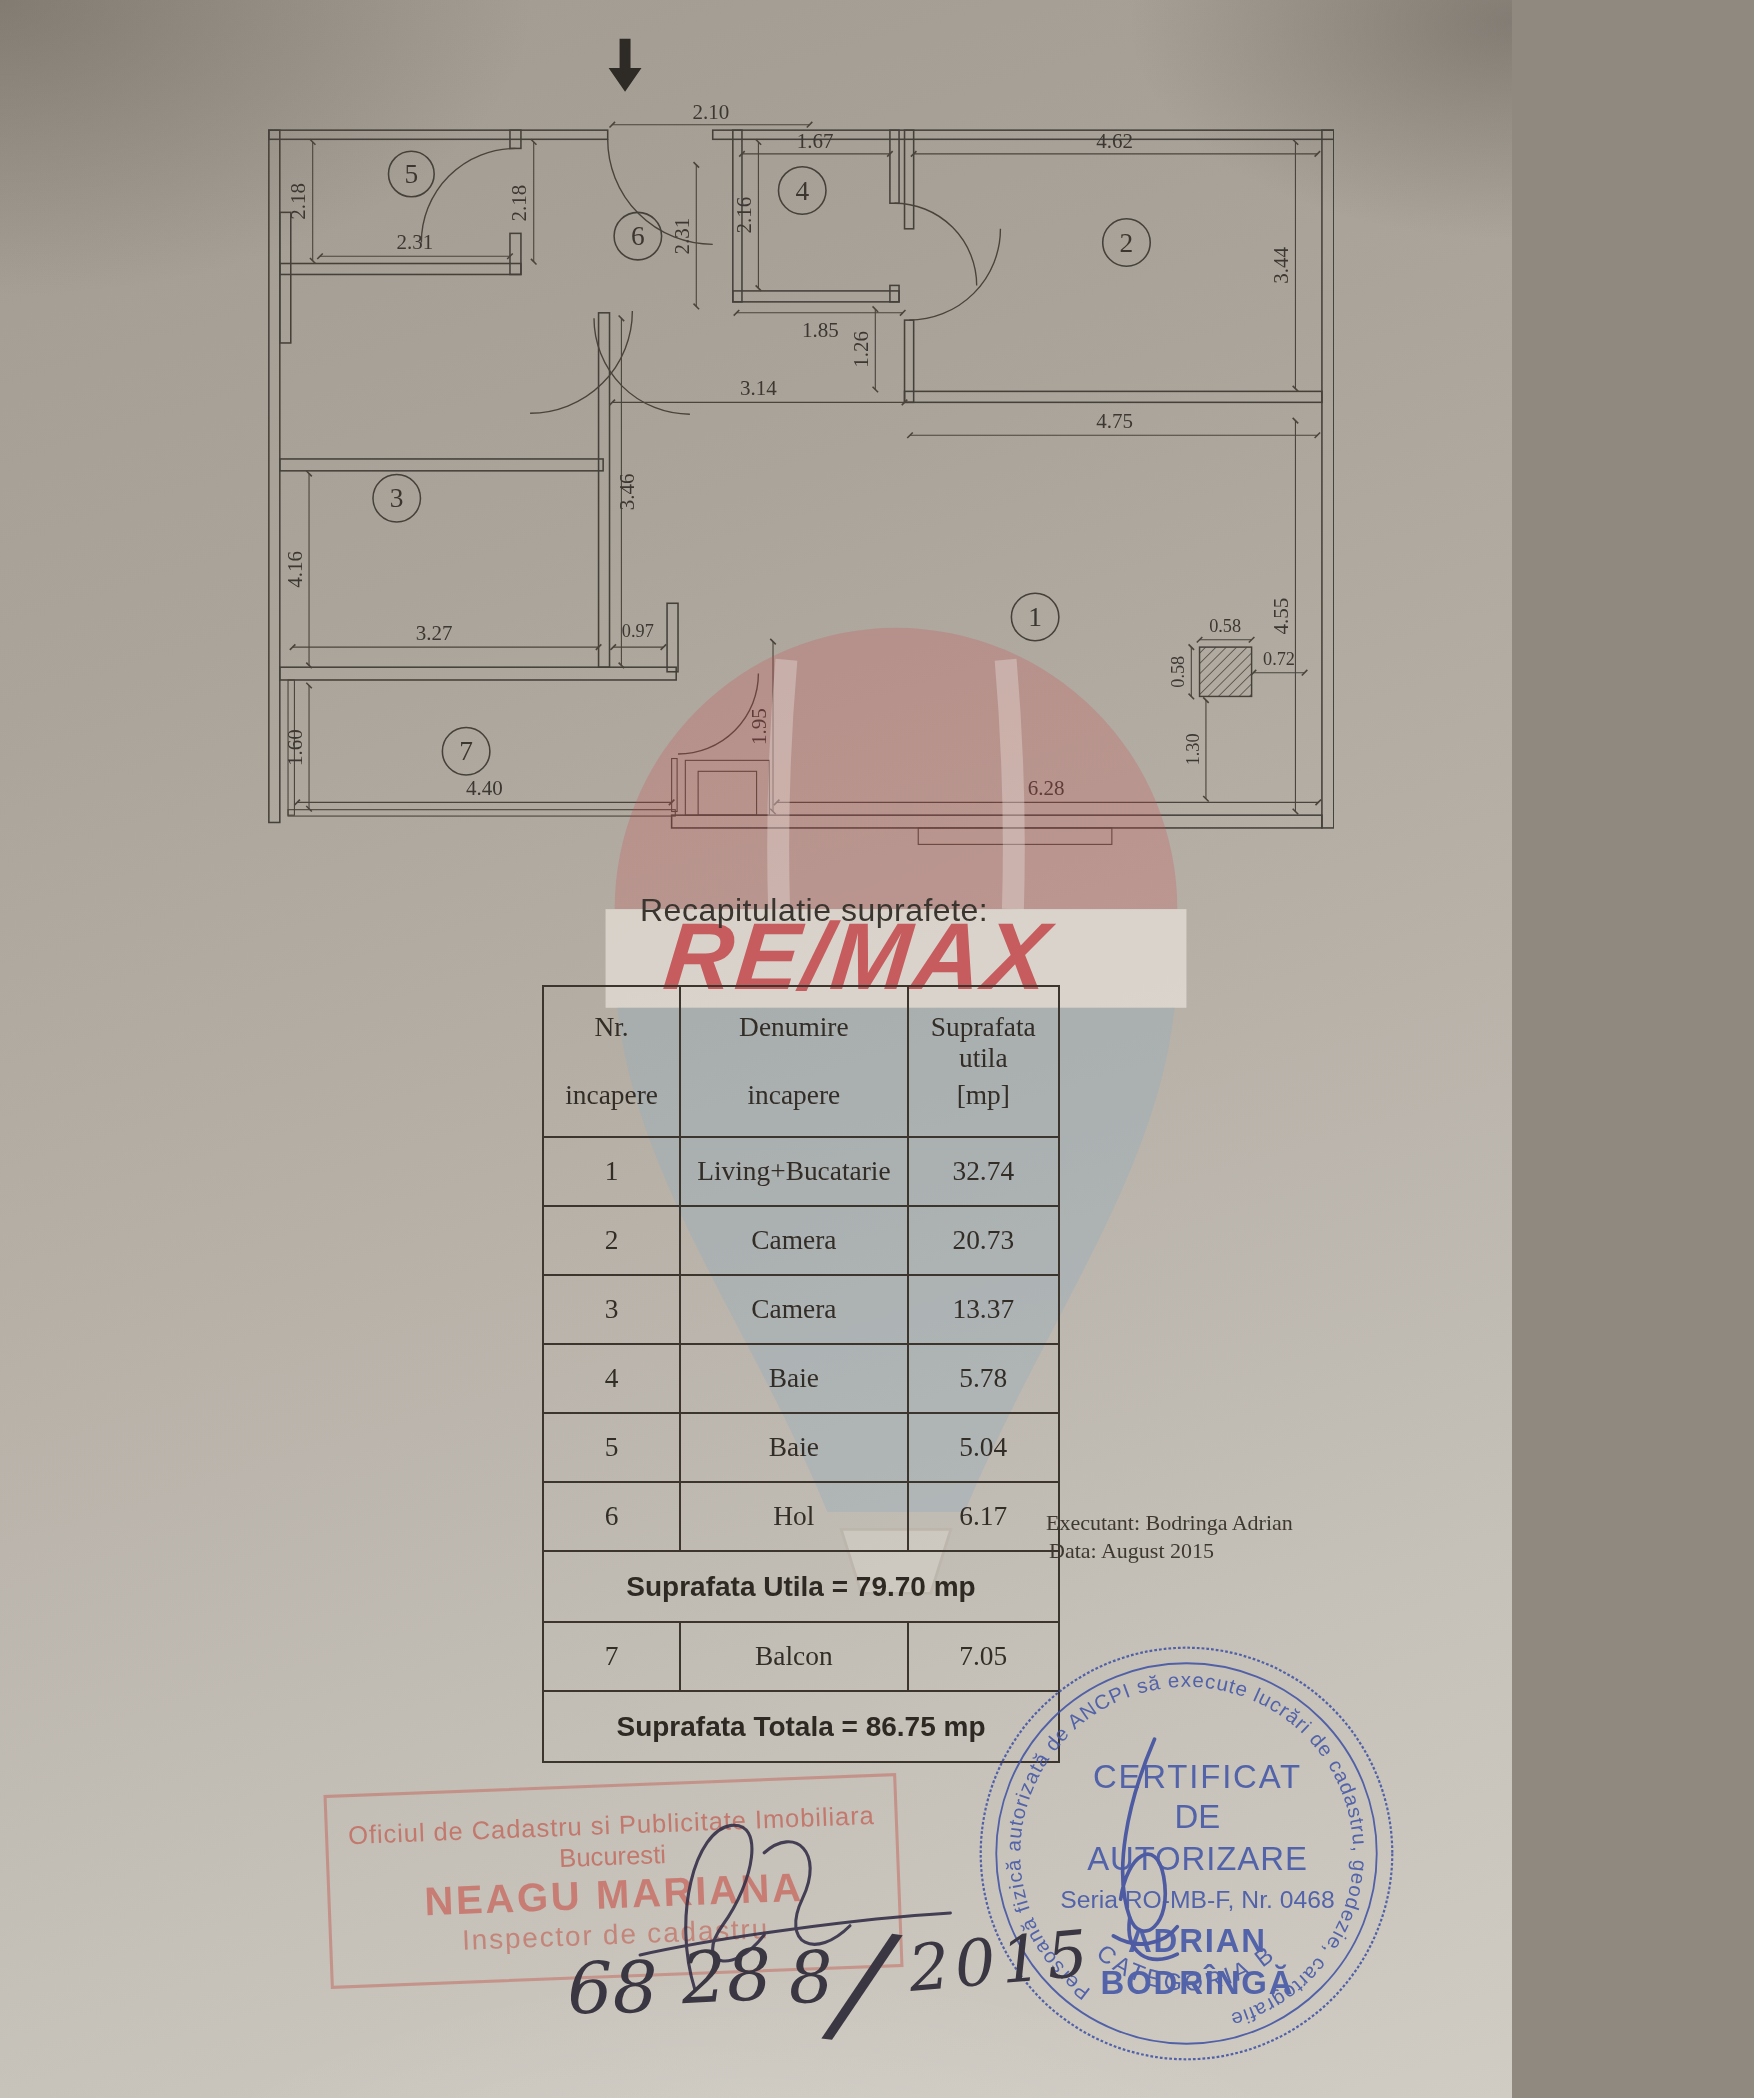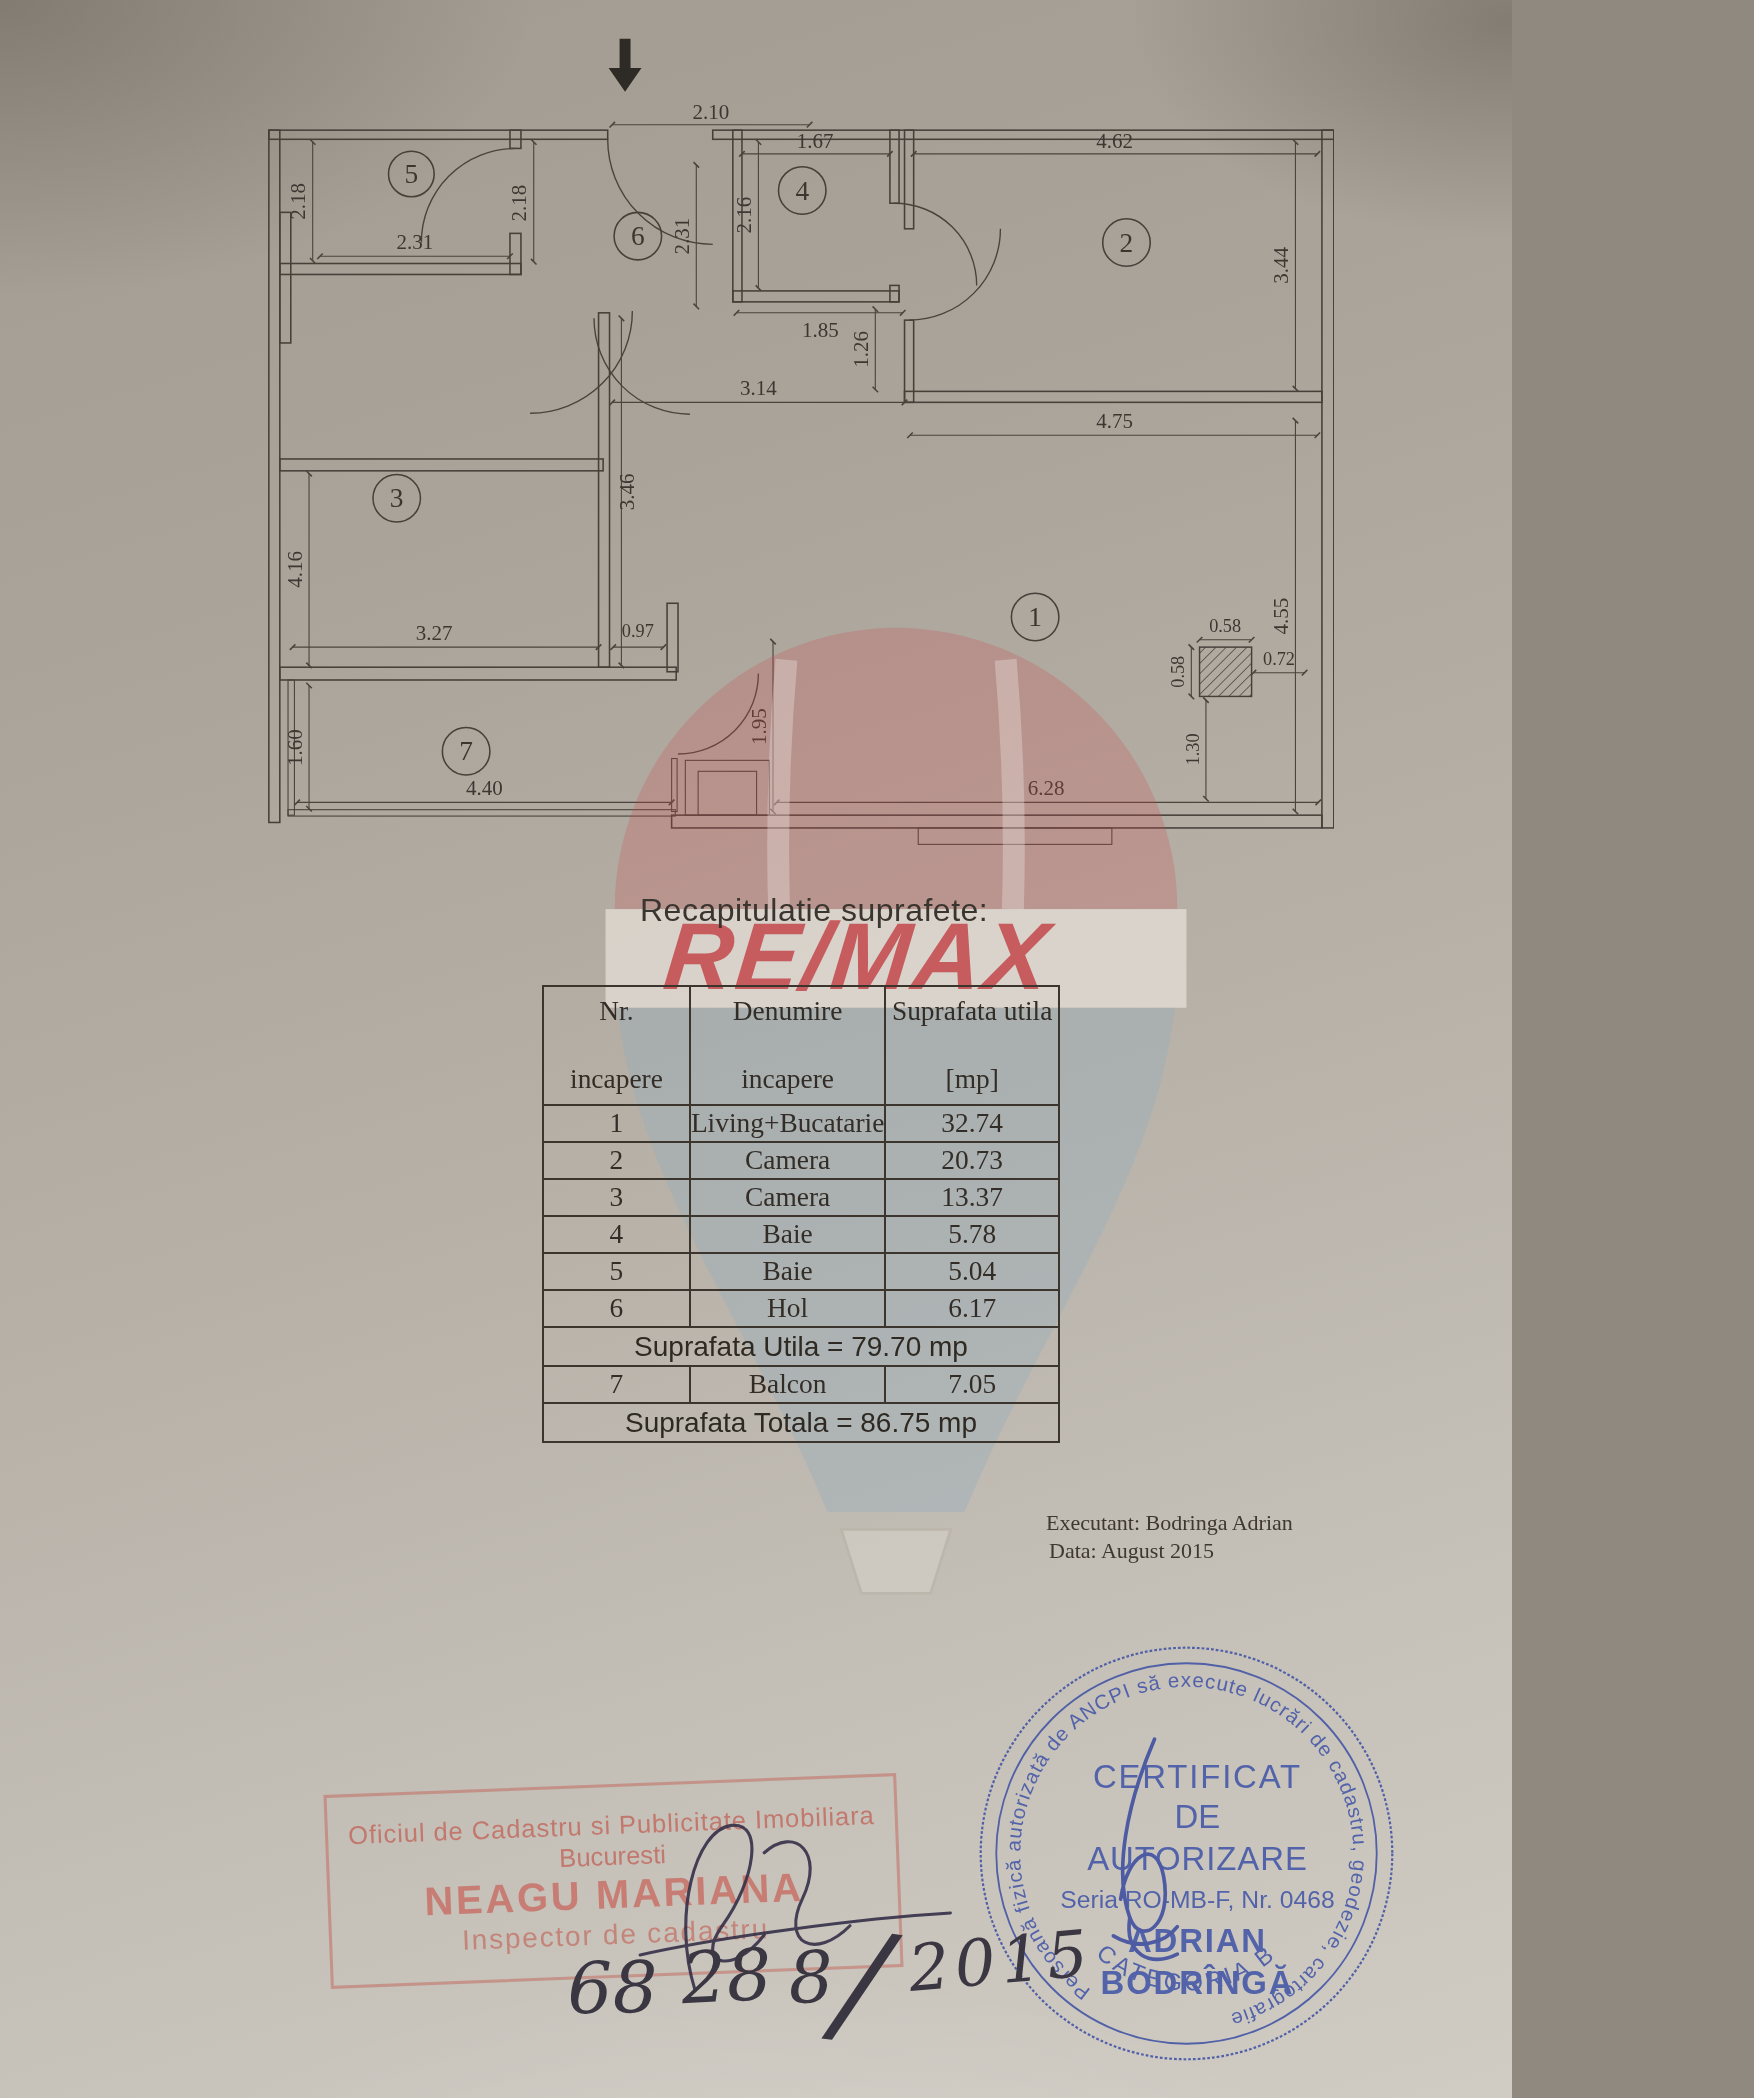--- a/index.html
+++ b/index.html
@@ -22,25 +22,25 @@
   .dim-s{font-size:20px;}
   .roomcircle{fill:none;stroke:#45403a;stroke-width:1.7;}
   .roomnum{font:30px "Liberation Serif",serif;fill:#3c3631;text-anchor:middle;}
   
   #watermark{position:absolute;left:567px;top:594px;width:658px;height:1023px;z-index:2;pointer-events:none;}
   .remax-text{font:italic bold 104px "Liberation Sans",sans-serif;letter-spacing:3px;fill:#c23b40;opacity:.78;}
   
   #recap-heading{position:absolute;left:640px;top:892px;z-index:3;font-size:32px;color:#3a352f;letter-spacing:0.5px;}
   #area-table{position:absolute;left:542px;top:985px;width:518px;z-index:3;border-collapse:collapse;
     font-family:"Liberation Serif",serif;font-size:27.4px;color:#332d27;}
-  #area-table td,#area-table th{border:2.7px solid #3b352e;text-align:center;padding:0;}
+  #area-table td,#area-table th{border:2.7px solid #3b352e;text-align:center;padding:16px;}
   #area-table th{font-weight:normal;height:117px;vertical-align:top;}
   .th-inner{display:flex;flex-direction:column;justify-content:space-between;height:99px;padding:9.1px 1.8px;}
   .row-data td{height:35px;}
-  .band td{height:37px;font-family:"Liberation Sans",sans-serif;font-weight:normal;font-size:28px;color:#2e2922;}
+  .band td{height:37px;font-family:"Liberation Sans",sans-serif;font-weight:bold;font-size:28px;color:#2e2922;}
   .c1{width:149px;}.c2{width:192px;}.c3{width:177px;}
   
   #executant{position:absolute;left:1046px;top:1509px;z-index:3;font-family:"Liberation Serif",serif;
     font-size:22px;color:#3e3831;line-height:1.25;}
   #executant .l2{margin-left:3px;}
   
   #office-stamp{position:absolute;left:327px;top:1784px;width:567px;height:188px;z-index:4;
     border:3.7px solid rgba(193,100,88,0.50);transform:rotate(-2.2deg);
     display:flex;flex-direction:column;justify-content:center;align-items:center;gap:1.8px;
     color:rgba(193,100,88,0.78);text-align:center;}

